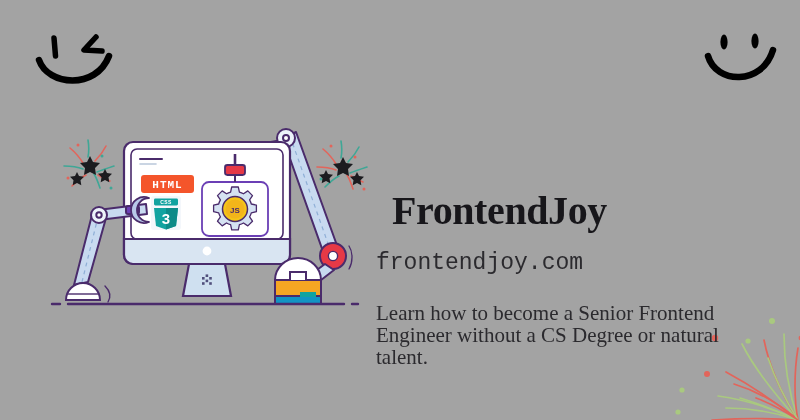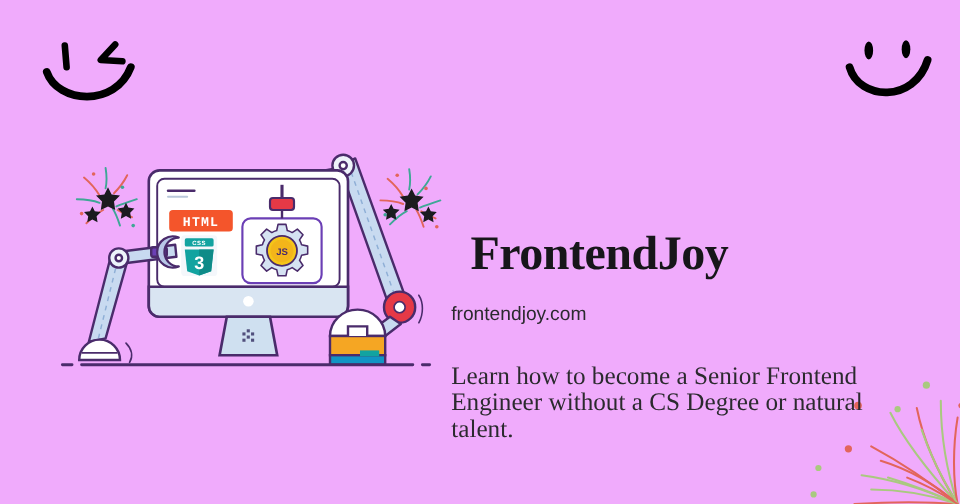--- a/index.html
+++ b/index.html
@@ -2,21 +2,21 @@
 <html><head>
 <meta charset="utf-8">
 <style>
   html,body{margin:0;padding:0;}
   body{
     width:800px;height:420px;
     background:#FDF3E7;
     font-family:"Liberation Serif", serif;
     overflow:hidden;
   }
-  #stage{position:relative;width:800px;height:420px;background:#f0abfc;}
+  #stage{position:relative;width:800px;height:420px;background:#a3a3a3;}
 
   
   .smiley{position:absolute;}
   .smiley svg{display:block;}
 
   
   .firework{position:absolute;}
   .firework svg{display:block;}
 
   
@@ -34,22 +34,22 @@
   #brand{
     font-family:"Liberation Serif", serif;
     font-weight:bold;
     font-size:40px;
     line-height:46px;
     color:#17161A;
     letter-spacing:-0.4px;
     margin:16px;
   }
   #domainline{
-    font-family:Liberation Sans, sans-serif;
-    font-size:16px;
+    font-family:Liberation Mono, monospace;
+    font-size:23px;
     line-height:26px;
     color:#2B2A2E;
     margin:6px 0 0 0;
   }
   #tagline{
     font-family:"Liberation Serif", serif;
     font-size:21px;
     line-height:22px;
     color:#2B2A2E;
     margin:26px 0 0 0;

